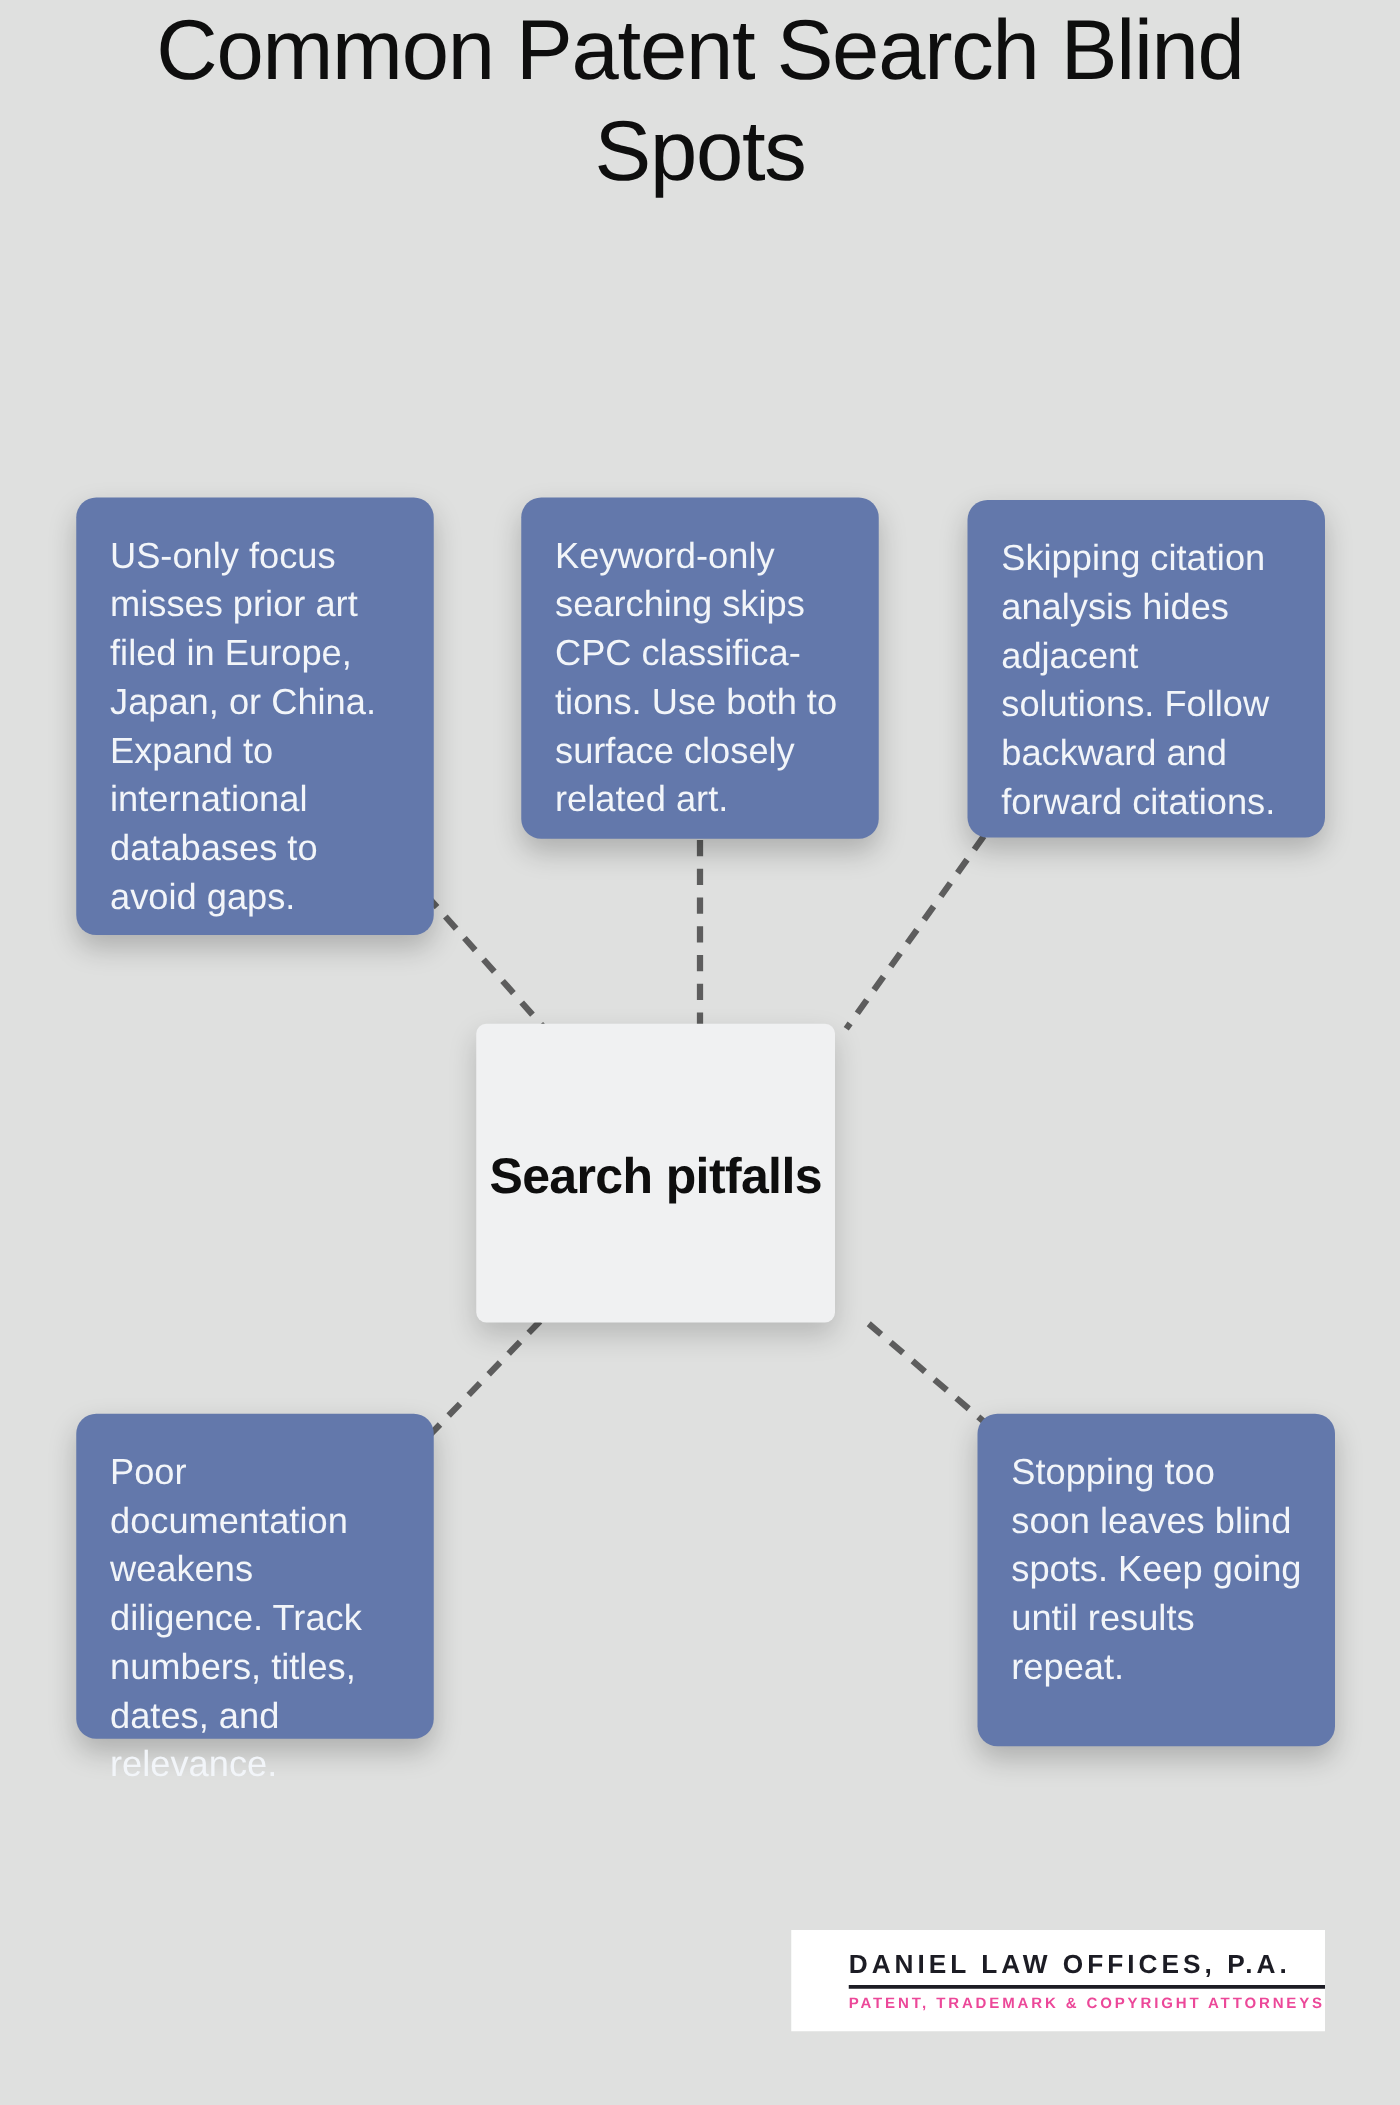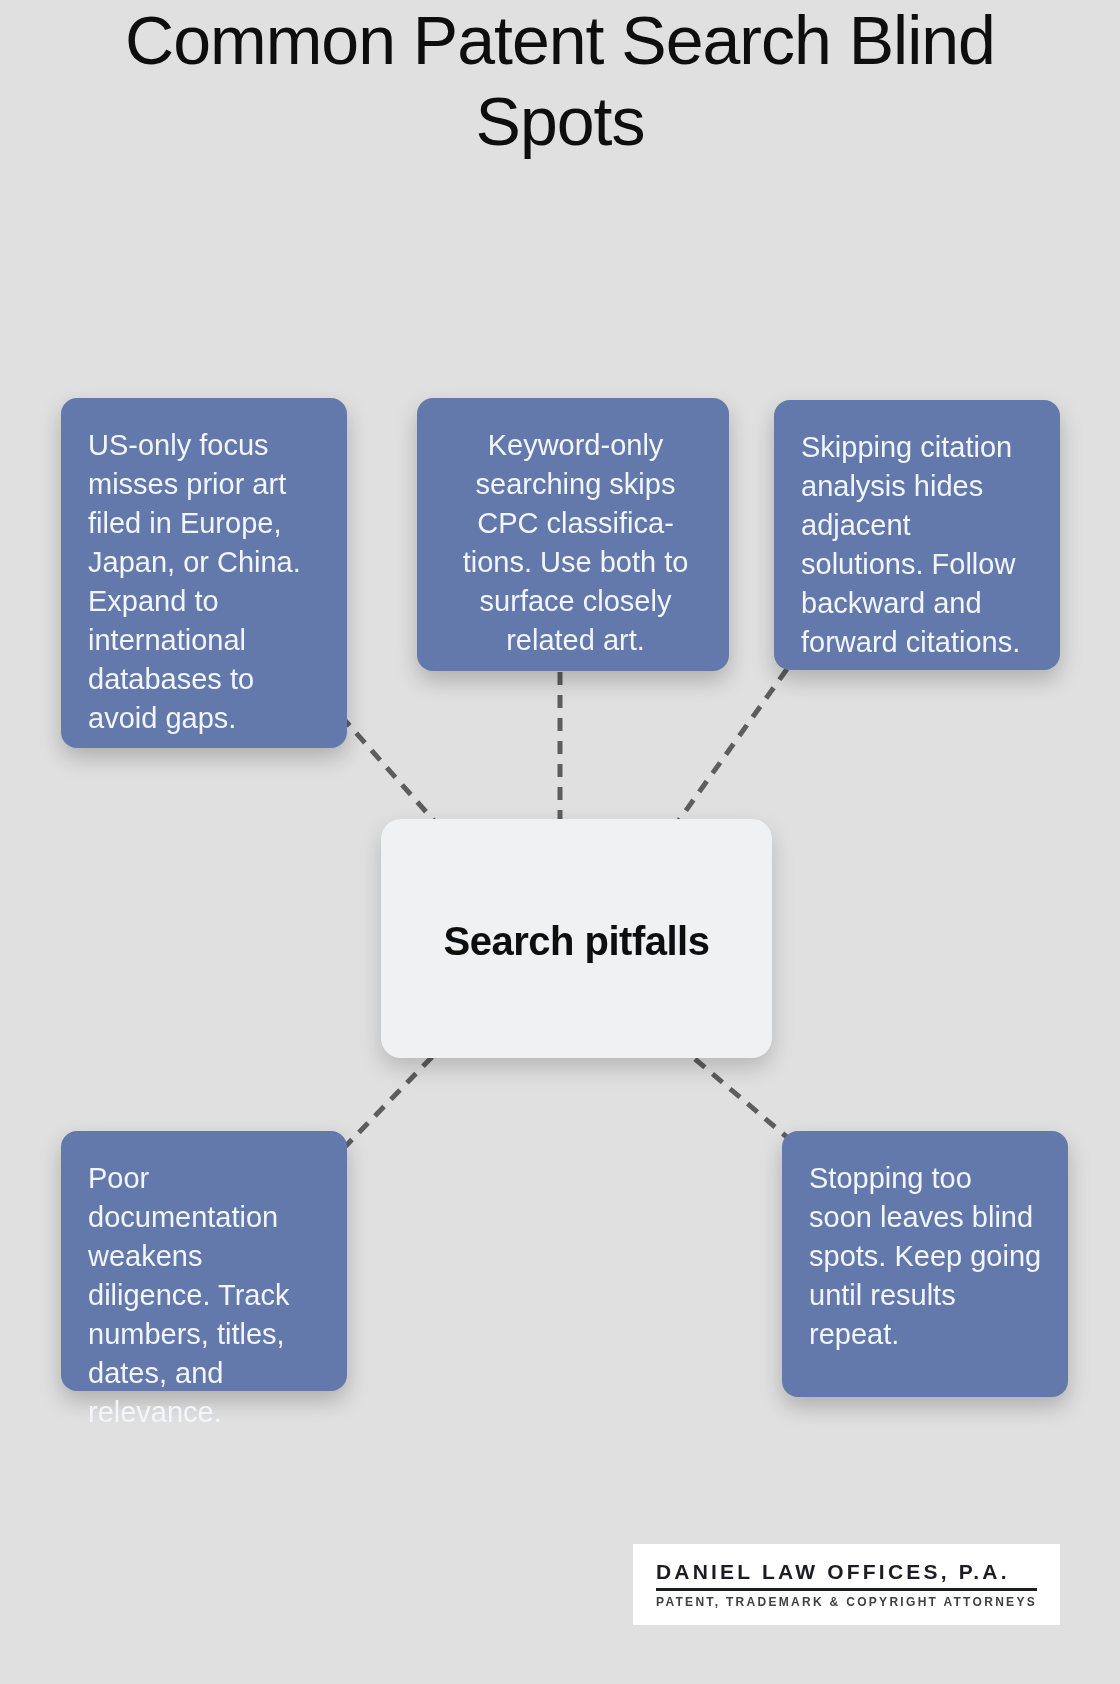--- a/index.html
+++ b/index.html
@@ -47,61 +47,61 @@
     box-shadow:0 10px 22px rgba(0,0,0,0.22);
     padding:28px 22px 24px 27px;
   }
   .node p{
     color:var(--node-text,#f2f5f9);
     font-size:29px;
     line-height:39px;
     white-space:pre-line;
   }
   .b1{left:61px; top:398px; width:286px; height:350px;}
-  .b2{left:417px; top:398px; width:312px; height:273px;text-align:center;}
+  .b2{left:417px; top:398px; width:286px; height:273px;}
   .b3{left:774px; top:400px; width:286px; height:270px;}
   .b4{left:61px; top:1131px; width:286px; height:260px;}
   .b5{left:782px; top:1131px; width:286px; height:266px;}
   .center-node{
     position:absolute;
-    left:381px; top:819px; width:391px; height:239px;
+    left:381px; top:819px; width:287px; height:239px;
     background:var(--center-fill,#f0f1f2);
-    border-radius:20px;
+    border-radius:8px;
     box-shadow:0 10px 22px rgba(0,0,0,0.18);
     display:flex; align-items:center; justify-content:center;
   }
   .center-node .center-label{
     font-size:40px;
     font-weight:700;
     color:var(--center-text,#0e0e0e);
     letter-spacing:-0.5px;
     margin-top:6px;
   }
   .logo{
     position:absolute;
     left:633px; top:1544px; width:427px; height:81px;
     background:var(--logo-bg,#ffffff);
-    display:flex; align-items:center; justify-content:center;
+    display:flex; align-items:center; justify-content:flex-end;
   }
   .logo-inner{display:inline-block; text-align:left;}
   .logo-name{
     font-size:21px;
     font-weight:700;
     letter-spacing:3.2px;
     color:var(--logo-text,#1c1c24);
     padding-bottom:4px;
     border-bottom:3px solid var(--logo-text,#1c1c24);
     white-space:nowrap;
   }
   .logo-tagline{
     margin-top:4px;
     font-size:12px;
     font-weight:700;
     letter-spacing:2.3px;
-    color:#404040;
+    color:#ec4899;
     white-space:nowrap;
   }
 </style>
 </head>
 <body>
 
 <div class="canvas">
 
   <h1 class="title">Common Patent Search Blind
 Spots</h1>

